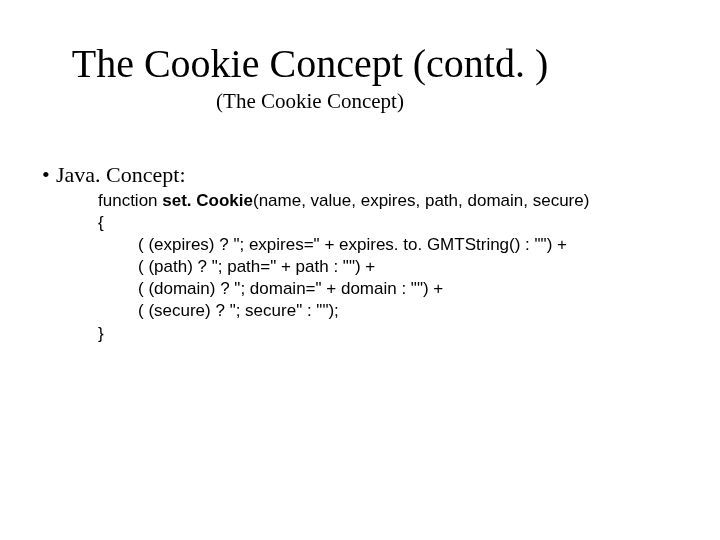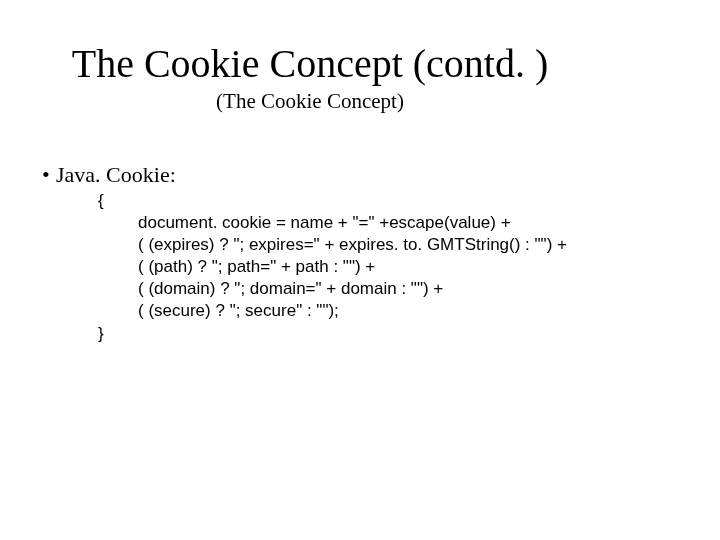--- a/index.html
+++ b/index.html
@@ -53,26 +53,28 @@
 </style>
 </head>
 <body>
 
 <div class="slide">
 
   <h1 class="title">The Cookie Concept (contd. )</h1>
   <div class="subtitle">(The Cookie Concept)</div>
 
   <div class="bullet-line">
-    <span class="bullet-dot">•</span><span>Java. Cookie:</span>
+    <span class="bullet-dot">•</span><span>Java. Concept:</span>
   </div>
 
   <div class="code-block">
+    <div>
+      <span>function </span><span class="fn-name">set. Cookie</span><span>(name, value, expires, path, domain, secure)</span>
+    </div>
     <div>{</div>
-    <div><span class="code-indent"></span><span>document. cookie = name + "=" +escape(value) +</span></div>
     <div><span class="code-indent"></span><span>( (expires) ? "; expires=" + expires. to. GMTString() : "") +</span></div>
     <div><span class="code-indent"></span><span>( (path) ? "; path=" + path : "") +</span></div>
     <div><span class="code-indent"></span><span>( (domain) ? "; domain=" + domain : "") +</span></div>
     <div><span class="code-indent"></span><span>( (secure) ? "; secure" : "");</span></div>
     <div>}</div>
   </div>
 
 </div>
 
 </body></html>

